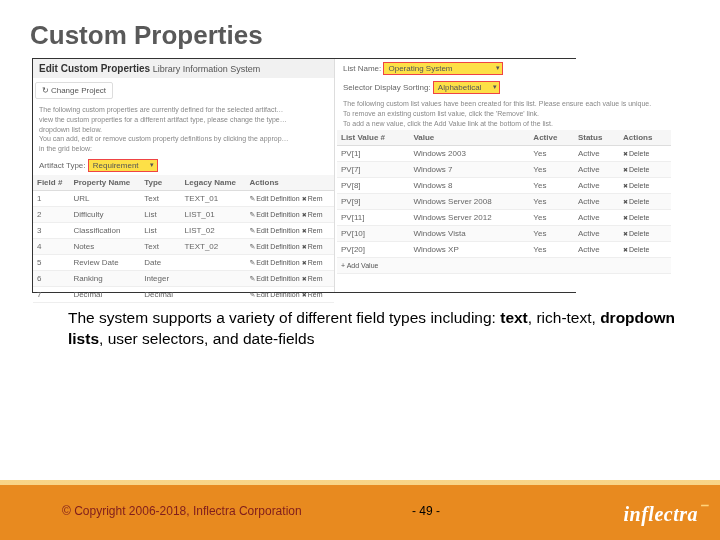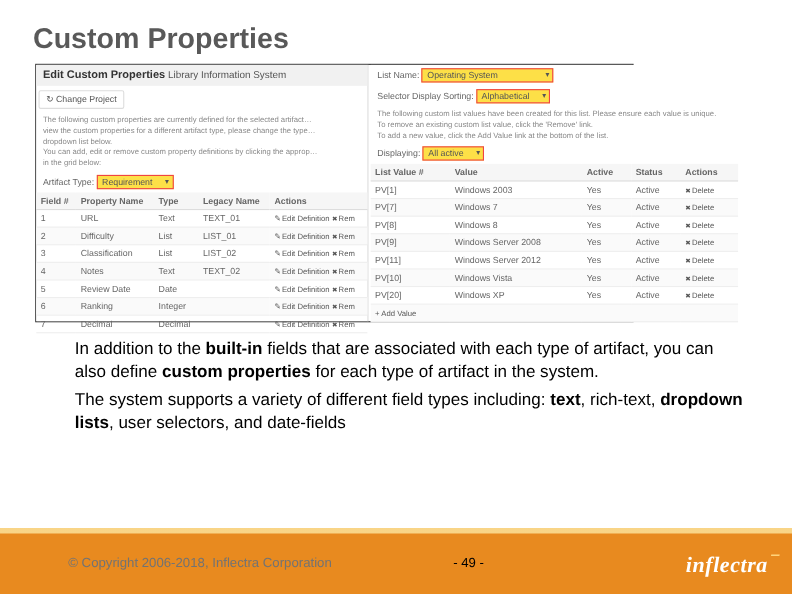--- a/index.html
+++ b/index.html
@@ -22,21 +22,21 @@
   .action-link { color: #555; cursor: pointer; font-size: 7px; }
   .pencil::before { content: "✎"; margin-right: 1px; font-size: 7px; }
   .xmark::before { content: "✖"; margin-right: 1px; font-size: 6px; }
   .yes { color: #5a9e3b; }
   .add-row td { color: #888; }
   .body-text { position: absolute; left: 68px; top: 308px; width: 610px; font-size: 15.5px; color: #000; line-height: 1.35; }
   .body-text p { margin-bottom: 4px; }
   .footer { position: absolute; bottom: 0; left: 0; width: 720px; height: 90px; }
   .wave1 { position: absolute; bottom: 0; left: 0; width: 720px; height: 60px; background: radial-gradient(ellipse 900px 120px at 100px 120px, transparent 60%, rgba(244,178,36,0.55) 62%, rgba(244,178,36,0.55) 100%); }
   .wave2 { position: absolute; bottom: 0; left: 0; width: 720px; height: 55px; background: radial-gradient(ellipse 1200px 150px at 500px 150px, transparent 58%, #e88a1f 60%, #e88a1f 100%); }
-  .copyright { position: absolute; bottom: 22px; left: 62px; font-size: 12px; color: #737373; z-index: 10; }
+  .copyright { position: absolute; bottom: 22px; left: 62px; font-size: 12px; color: #7f1d1d; z-index: 10; }
   .pagenum { position: absolute; bottom: 22px; left: 412px; font-size: 12px; color: #000; z-index: 10; }
   .logo { position: absolute; bottom: 14px; right: 22px; z-index: 10; font-size: 20px; font-style: italic; color: #fff; font-family: Georgia, serif; letter-spacing: 0.5px; font-weight: bold; }
   .logo .accent { position: absolute; right: -10px; top: -6px; font-size: 14px; color: #ffd37a; }
 </style>
 </head>
 <body>
 
 <div class="slide-title">Custom Properties</div>
 
 <div class="screenshot">
@@ -118,21 +118,20 @@
     </table>
   </div>
   <div class="ss-right">
     <div class="ss-label"><span>List Name:</span> <span class="ss-select" style="width:120px">Operating System</span></div>
     <div class="ss-label"><span>Selector Display Sorting:</span> <span class="ss-select">Alphabetical</span></div>
     <div class="ss-desc">
       <div>The following custom list values have been created for this list. Please ensure each value is unique.</div>
       <div>To remove an existing custom list value, click the 'Remove' link.</div>
       <div>To add a new value, click the Add Value link at the bottom of the list.</div>
     </div>
-    <div class="ss-label"><span>Displaying:</span> <span class="ss-select">All active</span></div>
     <table class="tbl">
       <thead>
           <tr>
         <th>List Value #</th>
             <th>Value</th>
             <th>Active</th>
             <th>Status</th>
             <th>Actions</th>
       </tr>
         </thead>
@@ -188,21 +187,20 @@
           </tr>
         <tr class="add-row">
             <td colspan="5"><span class="action-link">+ Add Value</span></td>
           </tr>
       </tbody>
     </table>
   </div>
 </div>
 
 <div class="body-text">
-  <p><span>In addition to the </span><b>built-in</b><span> fields that are associated with each type of artifact, you can also define </span><b>custom properties</b><span> for each type of artifact in the system.</span></p>
   <p><span>The system supports a variety of different field types including: </span><b>text</b><span>, rich-text, </span><b>dropdown lists</b><span>, user selectors, and date-fields</span></p>
 </div>
 
 <div class="footer">
   <div class="wave1"></div>
   <div class="wave2"></div>
   <div class="copyright">© Copyright 2006-2018, Inflectra Corporation</div>
   <div class="pagenum">- 49 -</div>
   <div class="logo"><span>inflectra</span><span class="accent">⎯</span></div>
 </div>

